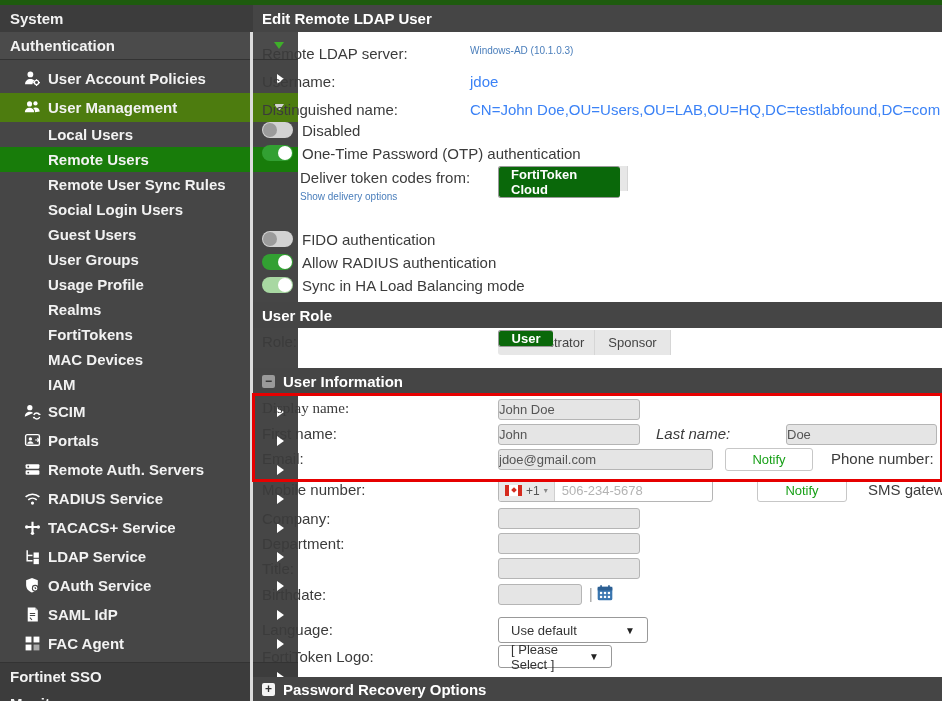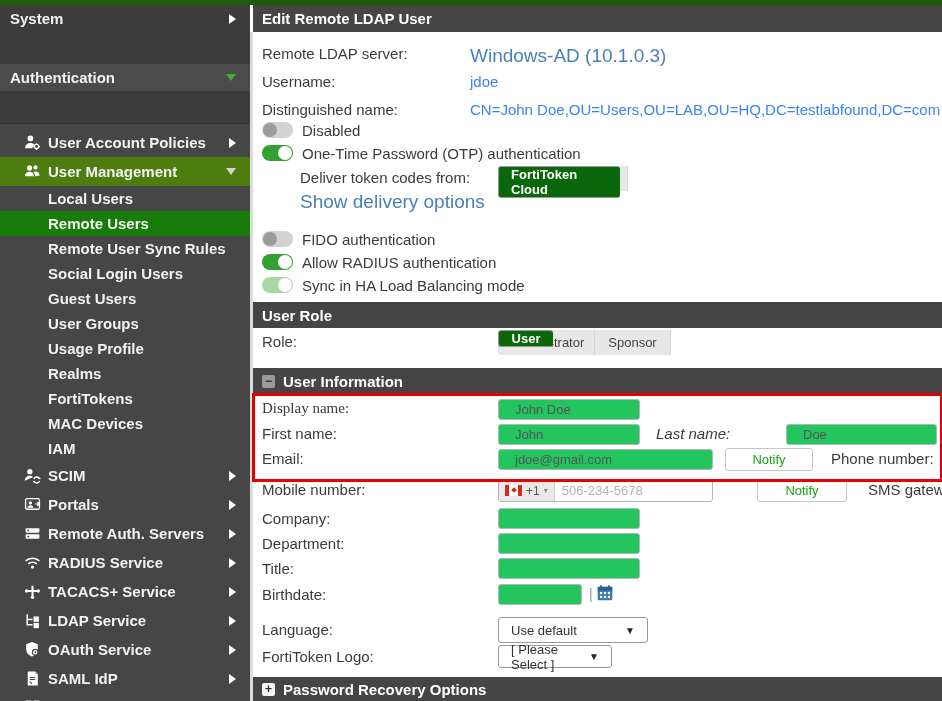--- a/index.html
+++ b/index.html
@@ -1,22 +1,22 @@
 <!DOCTYPE html>
 <html><head>
 <meta charset="utf-8">
 <style>
   html,body{margin:0;padding:0;background:#fff;}
   #app{position:relative;width:942px;height:701px;overflow:hidden;
        font-family:"Liberation Sans",sans-serif;background:#fff;}
   
   .topstrip{position:absolute;left:0;top:0;width:942px;height:5px;background:#1e5b0e;}
   
-  #sidebar{position:absolute;left:0;top:5px;width:250px;height:696px;background:#3c3c3c;
-           display:flex;flex-direction:column;overflow:hidden;gap:32px;}
+  #sidebar{position:absolute;left:0;top:5px;width:298px;height:696px;background:#3c3c3c;
+           display:flex;flex-direction:column;overflow:hidden;}
   .side-row{display:flex;align-items:center;color:#f2f2f2;font-size:15px;font-weight:600;
             padding:0 14px 0 10px;cursor:pointer;flex:0 0 auto;}
   .side-row.top{height:27px;}
   .side-row.hl{background:#4b4b4b;}
   .panel{background:#464646;padding:4px 0;border-top:1px solid #333;border-bottom:1px solid #333;}
   .side-row.menu{height:29px;padding-left:24px;gap:7px;}
   .side-row.menu.active{background:#4d7c0f;}
   .side-row.sub{height:25px;padding-left:48px;font-weight:600;}
   .side-row.sub.selected{background:#187c0a;}
   .side-icon{width:17px;height:17px;flex:0 0 17px;display:inline-flex;}
@@ -31,24 +31,24 @@
   
   .bar{position:absolute;left:253px;width:689px;background:#454545;color:#fff;
        font-size:15px;font-weight:700;display:flex;align-items:center;padding-left:9px;box-sizing:border-box;}
   .collapse-box{width:13px;height:13px;border-radius:2px;margin-right:8px;flex:0 0 13px;
                 display:flex;align-items:center;justify-content:center;font-size:12px;font-weight:700;line-height:1;}
   .collapse-box.minus{background:#9a9a9a;color:#2e2e2e;}
   .collapse-box.plus{background:#f4f4f4;color:#333;}
   
   .lab{position:absolute;font-size:15px;color:#3b3b3b;white-space:nowrap;}
   .val{position:absolute;font-size:15px;color:#3b82f6;white-space:nowrap;}
-  .link{position:absolute;font-size:19px;color:#4a7ebb;white-space:nowrap;cursor:pointer;}
+  .link{position:absolute;font-size:10px;color:#4a7ebb;white-space:nowrap;cursor:pointer;}
   input.txt{position:absolute;height:21px;border:1px solid #b5b5b5;border-radius:3px;
             font-family:"Liberation Sans",sans-serif;font-size:13px;color:#555;
-            padding:0 16px;box-sizing:border-box;background:#22c55e;}
+            padding:0 0;box-sizing:border-box;background:#e5e5e5;}
   input.txt::placeholder{color:#b3b3b3;}
   
   .trow{position:absolute;display:flex;align-items:center;gap:9px;height:18px;}
   .toggle{width:31px;height:16px;border-radius:9px;position:relative;flex:0 0 31px;cursor:pointer;}
   .toggle .knob{position:absolute;top:1px;width:14px;height:14px;border-radius:50%;}
   .toggle.off{background:#d2d2d2;}
   .toggle.off .knob{left:1px;background:#9b9b9b;}
   .toggle.on{background:#32a032;}
   .toggle.on .knob{right:1px;background:#fff;}
   .toggle.on.faded{background:#a8d8a2;}

